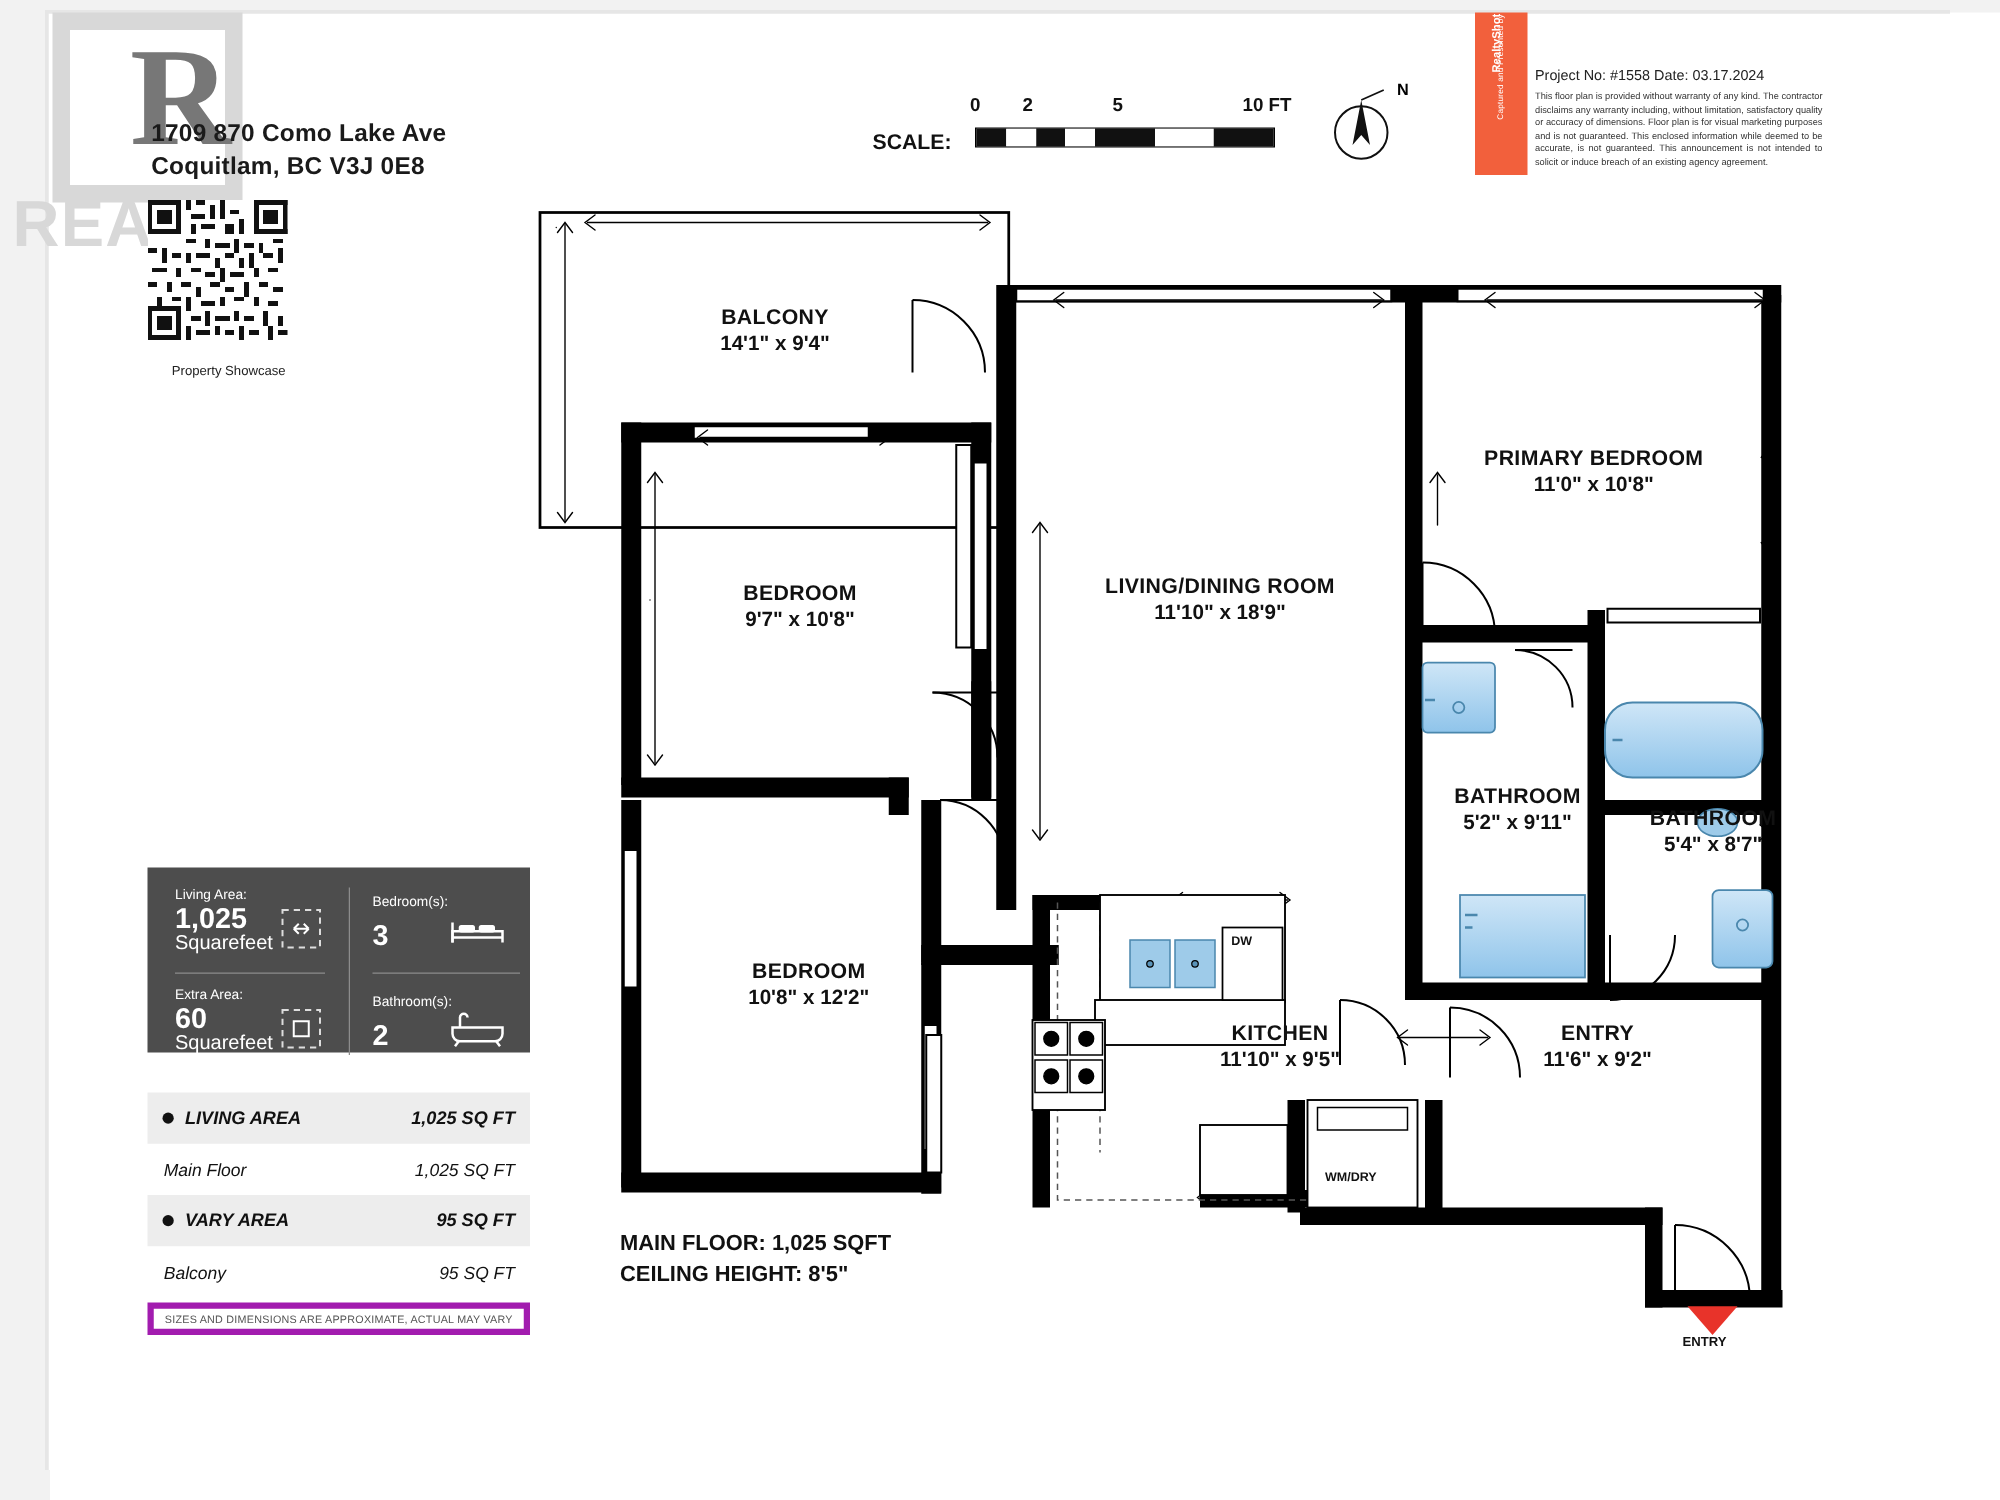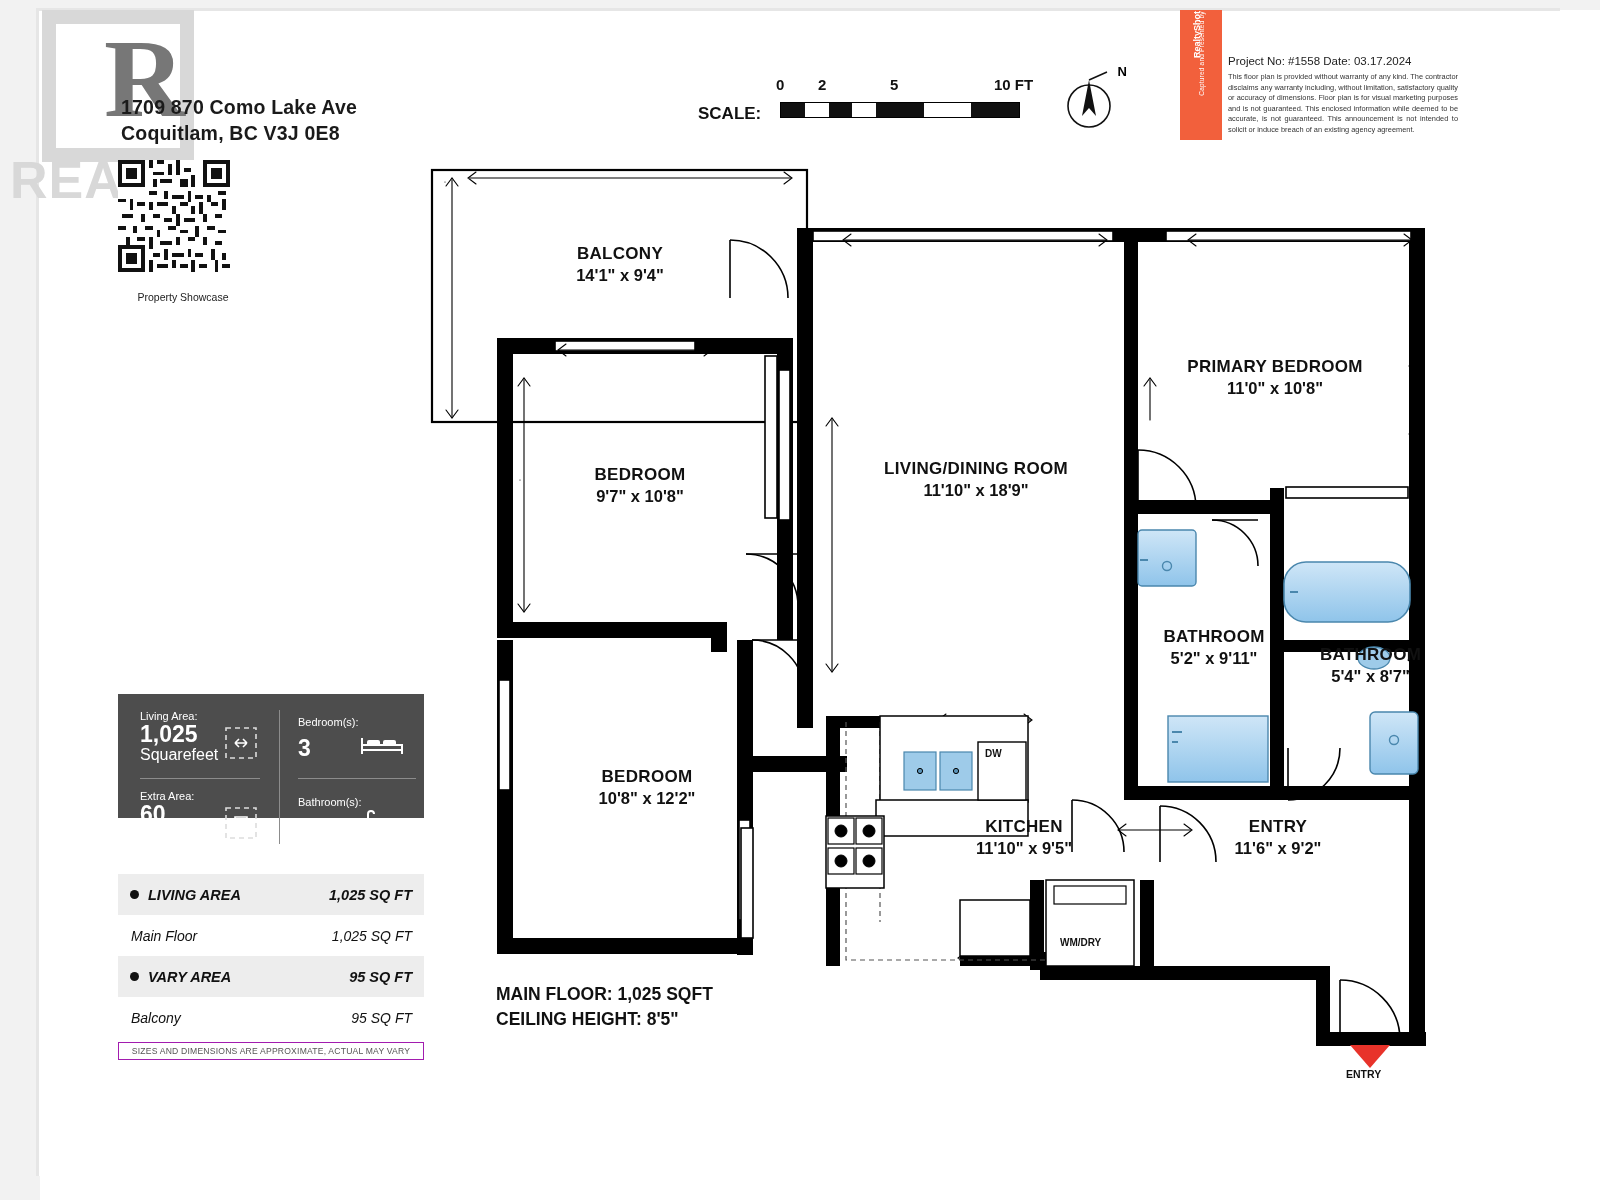--- a/index.html
+++ b/index.html
@@ -188,21 +188,21 @@
     font-size: 7.4px;
     line-height: 1.42;
     color: #333;
     text-align: justify;
   }
 
   
   .stats {
     position: absolute;
     left: 118px; top: 694px;
-    width: 306px; height: 124px;
+    width: 306px; height: 148px;
     background: #4d4d4d;
     color: #fff;
   }
   .stats .cell {
     position: absolute;
     color: #fff;
   }
   .stats .lbl { font-size: 11px; }
   .stats .big { font-size: 23px; font-weight: bold; line-height: 1.05; }
   .stats .sub { font-size: 16px; }
@@ -246,21 +246,21 @@
     font-style: italic;
   }
   .row.hl { background: #ededed; font-weight: bold; font-size: 14.5px; }
   .row .left { display: flex; align-items: center; gap: 9px; }
   .dot {
     width: 9px; height: 9px; border-radius: 50%;
     background: #111; display: inline-block;
   }
   .approx {
     margin-top: 4px;
-    border: 1px solid #a21caf;
+    border: 5px solid #a21caf;
     font-size: 8.6px;
     color: #555;
     text-align: center;
     padding: 3px 0;
     letter-spacing: .2px;
   }
 
   
   .footer {
     position: absolute;

